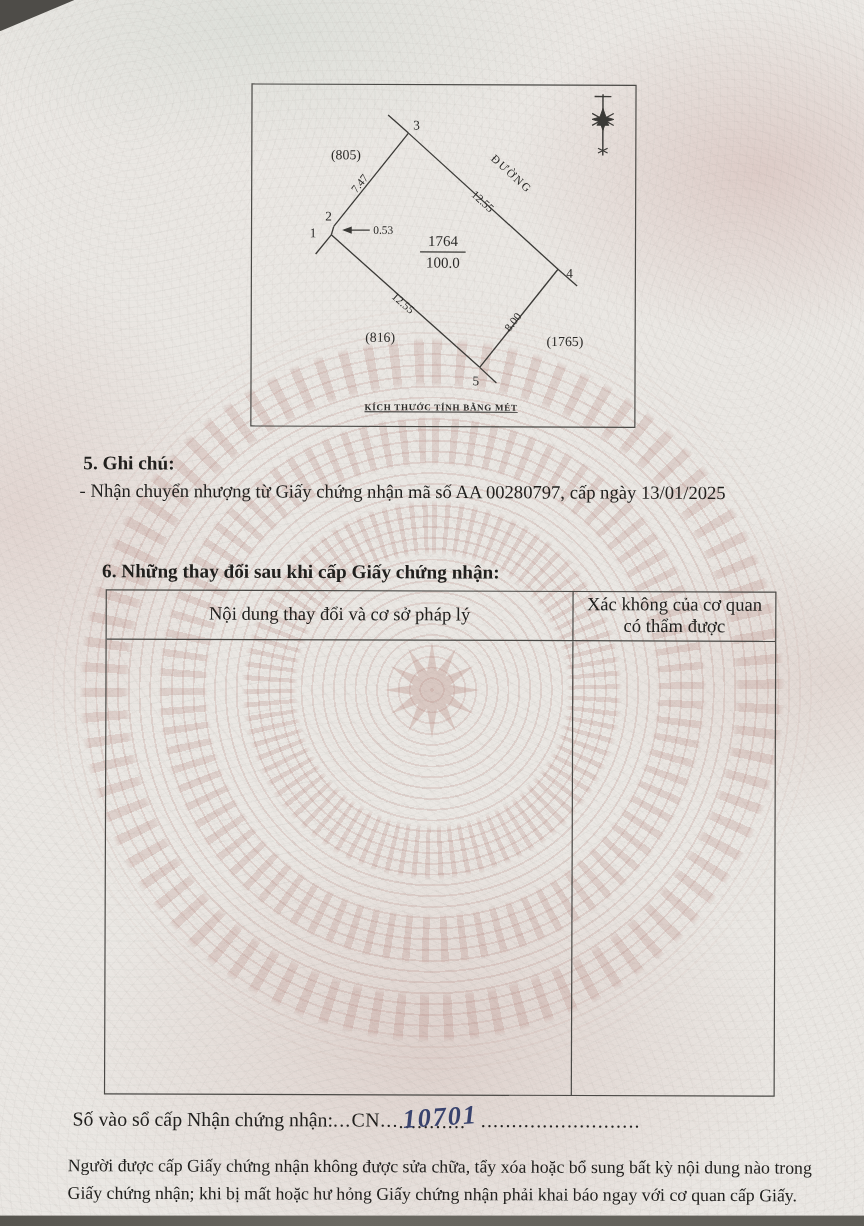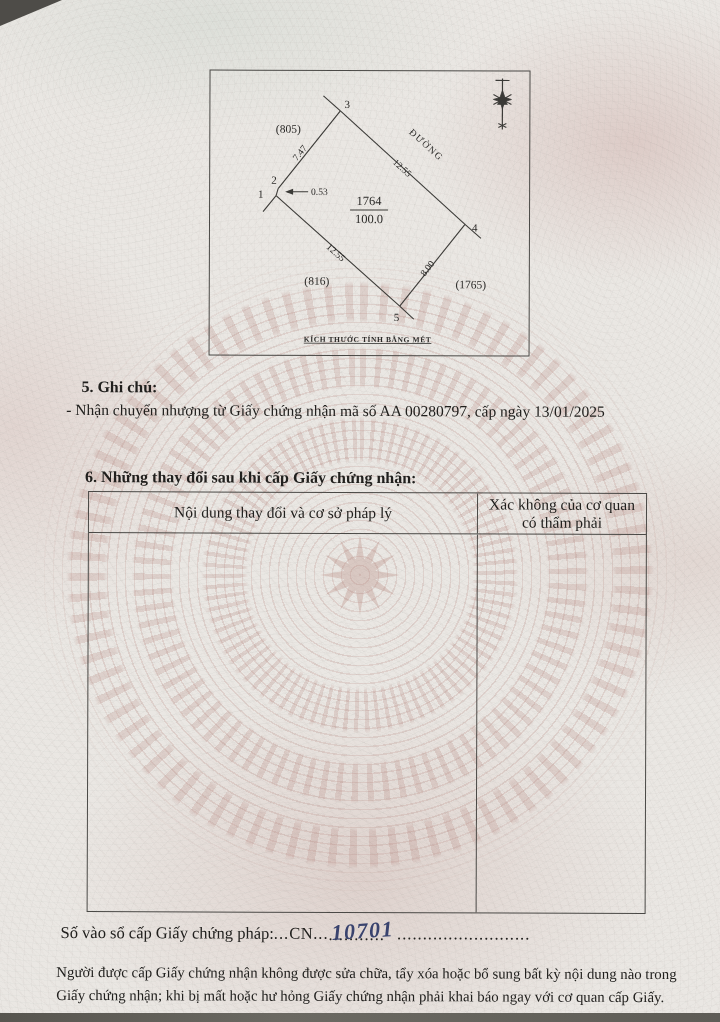--- a/index.html
+++ b/index.html
@@ -31,21 +31,21 @@
   .drum-star{position:absolute;left:320px;top:535px;width:80px;height:80px;background:rgba(178,128,120,0.30);
     clip-path:polygon(50% 0%,55.2% 30.7%,75% 6.7%,64.1% 35.9%,93.3% 25%,69.3% 44.8%,100% 50%,69.3% 55.2%,93.3% 75%,64.1% 64.1%,75% 93.3%,55.2% 69.3%,50% 100%,44.8% 69.3%,25% 93.3%,35.9% 64.1%,6.7% 75%,30.7% 55.2%,0% 50%,30.7% 44.8%,6.7% 25%,35.9% 35.9%,25% 6.7%,44.8% 30.7%);}
   .corner-dark{position:absolute;left:0;top:0;width:62px;height:26px;background:#4e4c48;
     clip-path:polygon(0 0,100% 0,0 100%);}
   .bottom-strip{position:absolute;left:0;bottom:0;width:720px;height:9px;
     background:linear-gradient(90deg,#57554f,#6b6962 40%,#5e5c56);}
   
   .page{position:absolute;inset:0;transform:rotate(0.2deg);transform-origin:50% 50%;}
   .heading{position:absolute;font-weight:bold;font-size:16px;white-space:nowrap;}
   .h4{left:85px;top:38px;}
-  .h5{left:81px;top:379px;}
+  .h5{left:69px;top:379px;}
   .h6{left:85px;top:469px;}
   .note-line{position:absolute;left:66px;top:402px;font-size:15.5px;white-space:nowrap;}
   .diagram-box{position:absolute;left:208px;top:70px;width:319px;height:284px;border:1px solid #4a4946;}
   svg{display:block;font-family:inherit;}
   svg text{fill:#2a2927;}
   .v-label{font-size:11px;}
   .e-label{font-size:9.5px;}
   .n-label{font-size:11.5px;}
   .parcel-no{font-size:12.5px;}
   .road{font-size:9.5px;letter-spacing:1.5px;}
@@ -141,31 +141,31 @@
   <div class="heading h5">5. Ghi chú:</div>
   <div class="note-line">- Nhận chuyển nhượng từ Giấy chứng nhận mã số AA 00280797, cấp ngày 13/01/2025</div>
 
   <div class="heading h6">6. Những thay đổi sau khi cấp Giấy chứng nhận:</div>
 
   <div class="change-table">
     <div class="tbl-header">
       <div class="col1">Nội dung thay đổi và cơ sở pháp lý</div>
       <div class="col2">
         <span>Xác không của cơ quan</span>
-        <span>có thẩm phải</span>
+        <span>có thẩm được</span>
       </div>
     </div>
     <div class="tbl-body">
       <div class="col1"></div>
       <div class="col2"></div>
     </div>
   </div>
 
   <div class="registry">
-    <span>Số vào sổ cấp Giấy chứng pháp:</span><span class="dots">...</span><span class="cn-code">CN</span><span class="dots">...</span><span class="hw-wrap"><span class="dots hw-dots">...........</span><span class="handwritten">10701</span></span><span class="dots">..........................</span>
+    <span>Số vào sổ cấp Nhận chứng nhận:</span><span class="dots">...</span><span class="cn-code">CN</span><span class="dots">...</span><span class="hw-wrap"><span class="dots hw-dots">...........</span><span class="handwritten">10701</span></span><span class="dots">..........................</span>
   </div>
 
   <div class="footer">
     <div>Người được cấp Giấy chứng nhận không được sửa chữa, tẩy xóa hoặc bổ sung bất kỳ nội dung nào trong</div>
     <div>Giấy chứng nhận; khi bị mất hoặc hư hỏng Giấy chứng nhận phải khai báo ngay với cơ quan cấp Giấy.</div>
   </div>
 
 </div>
 
 </body></html>

